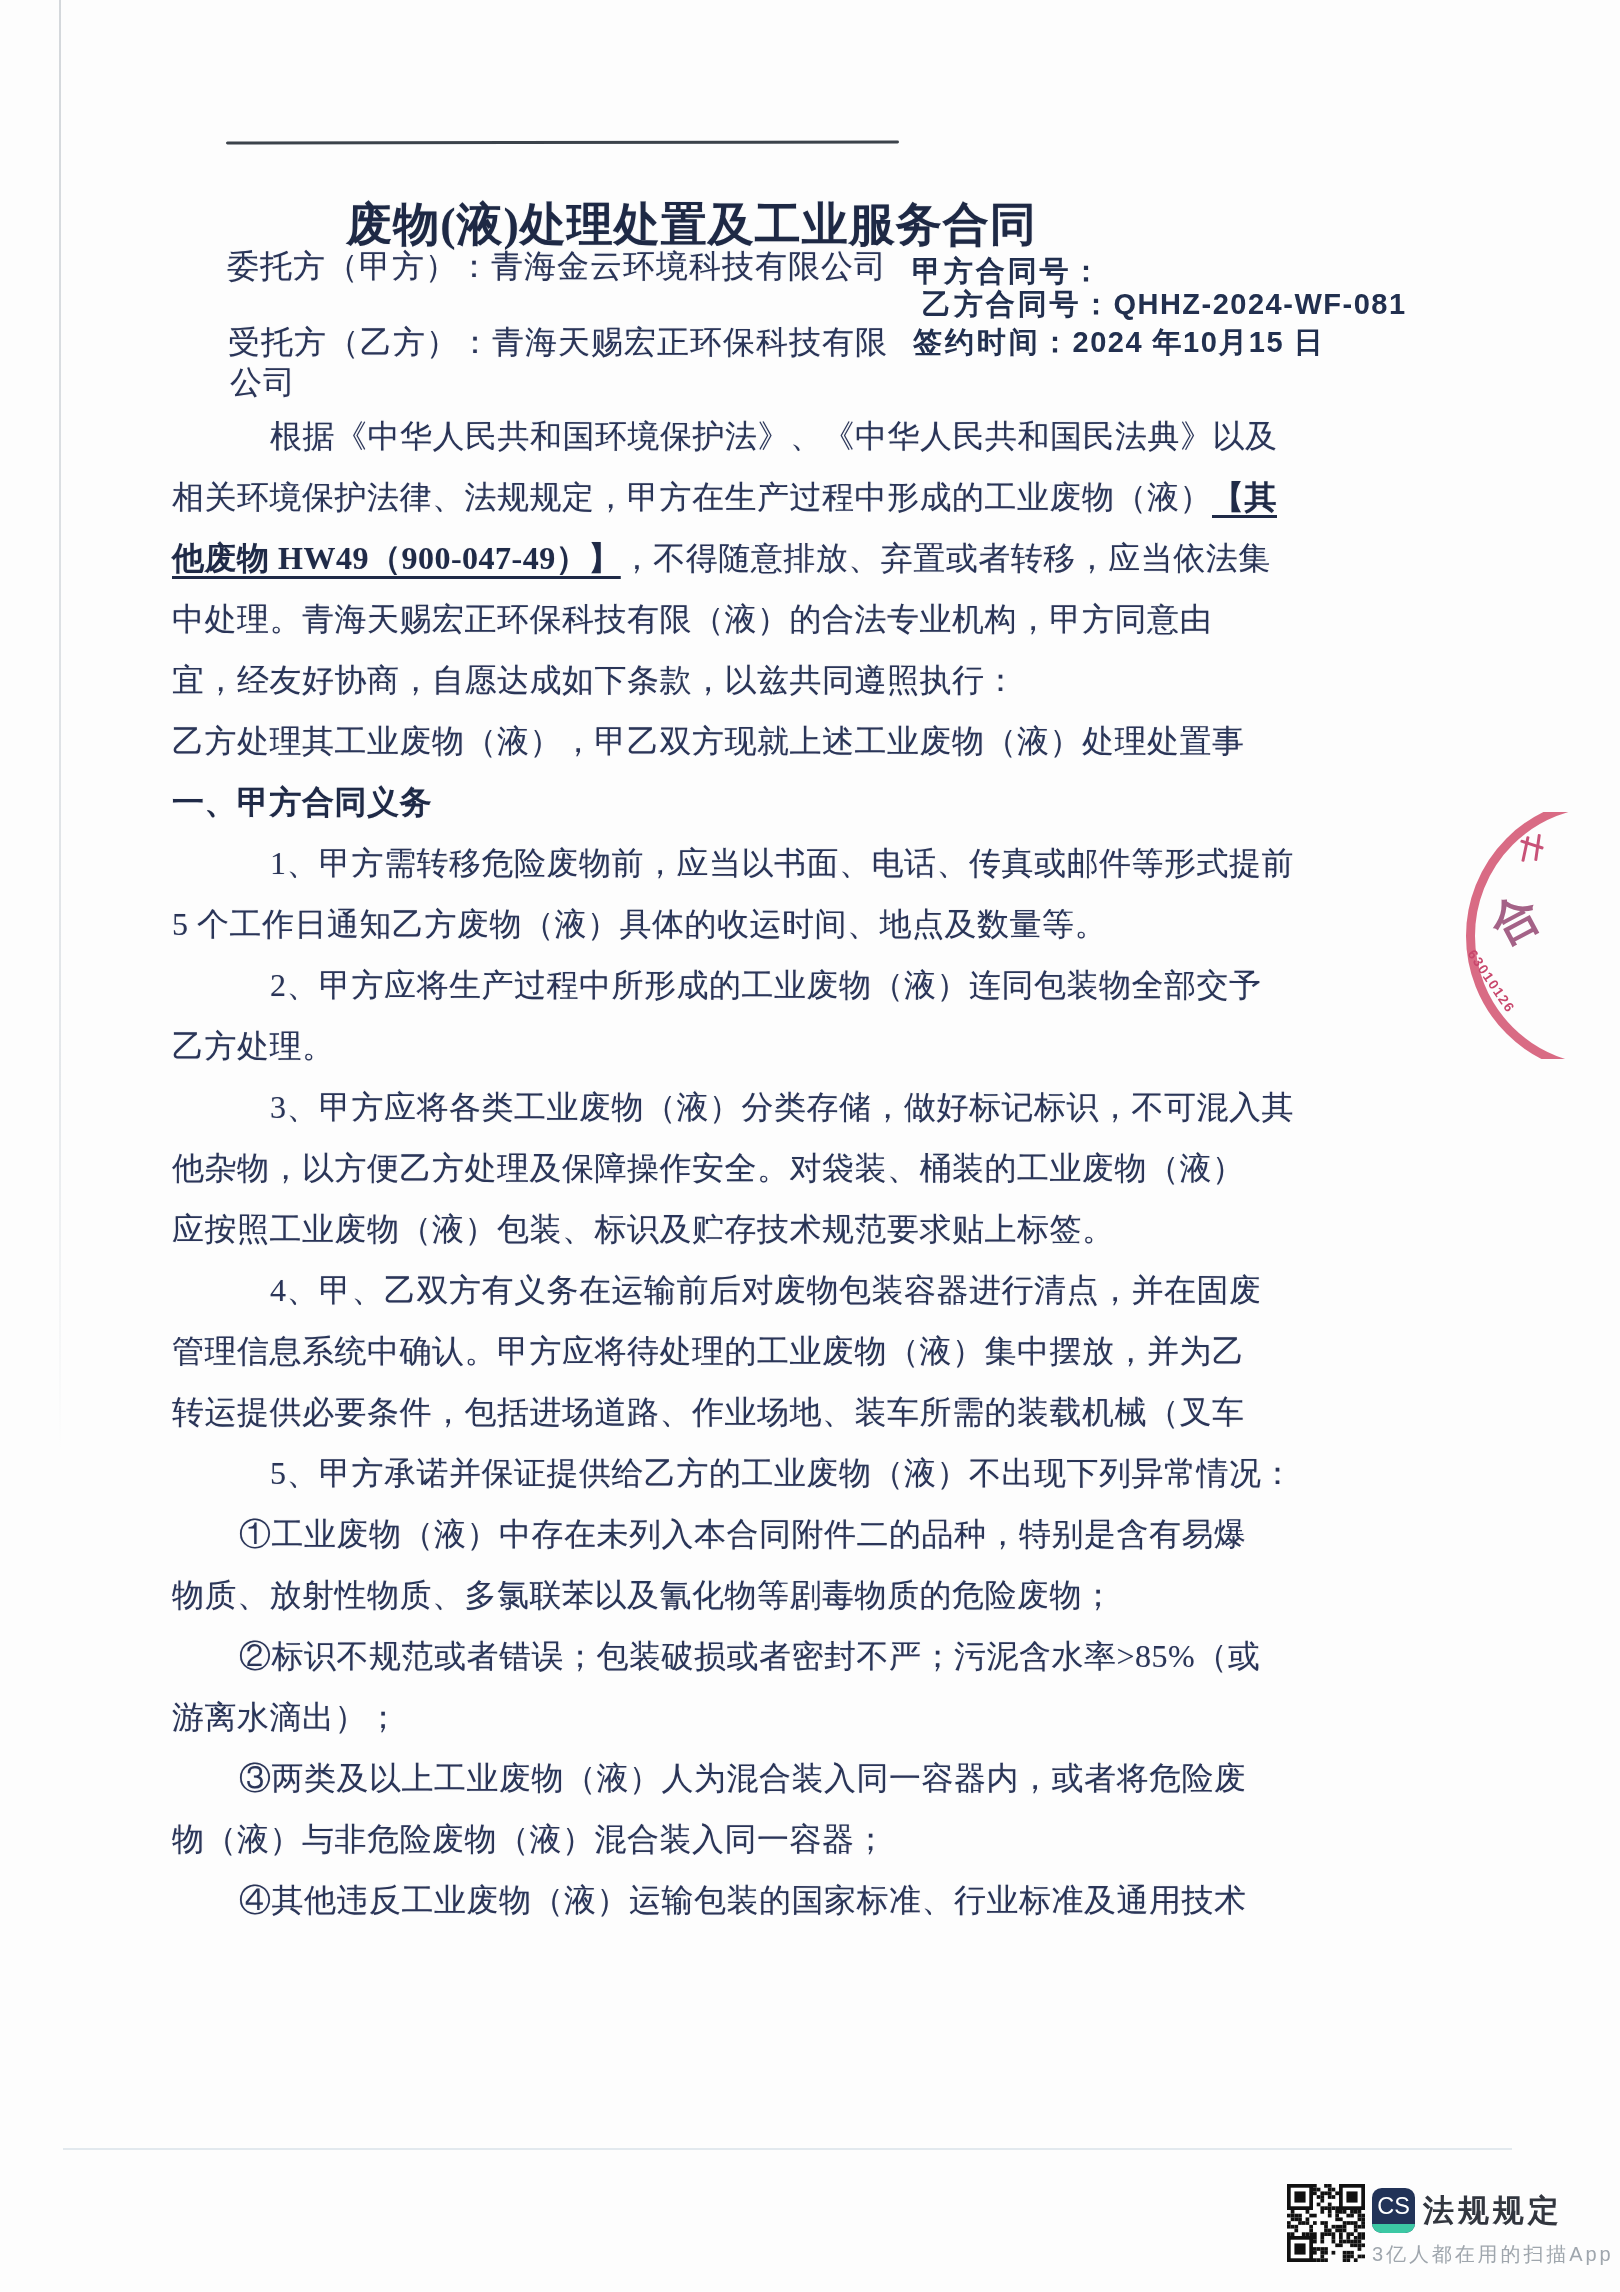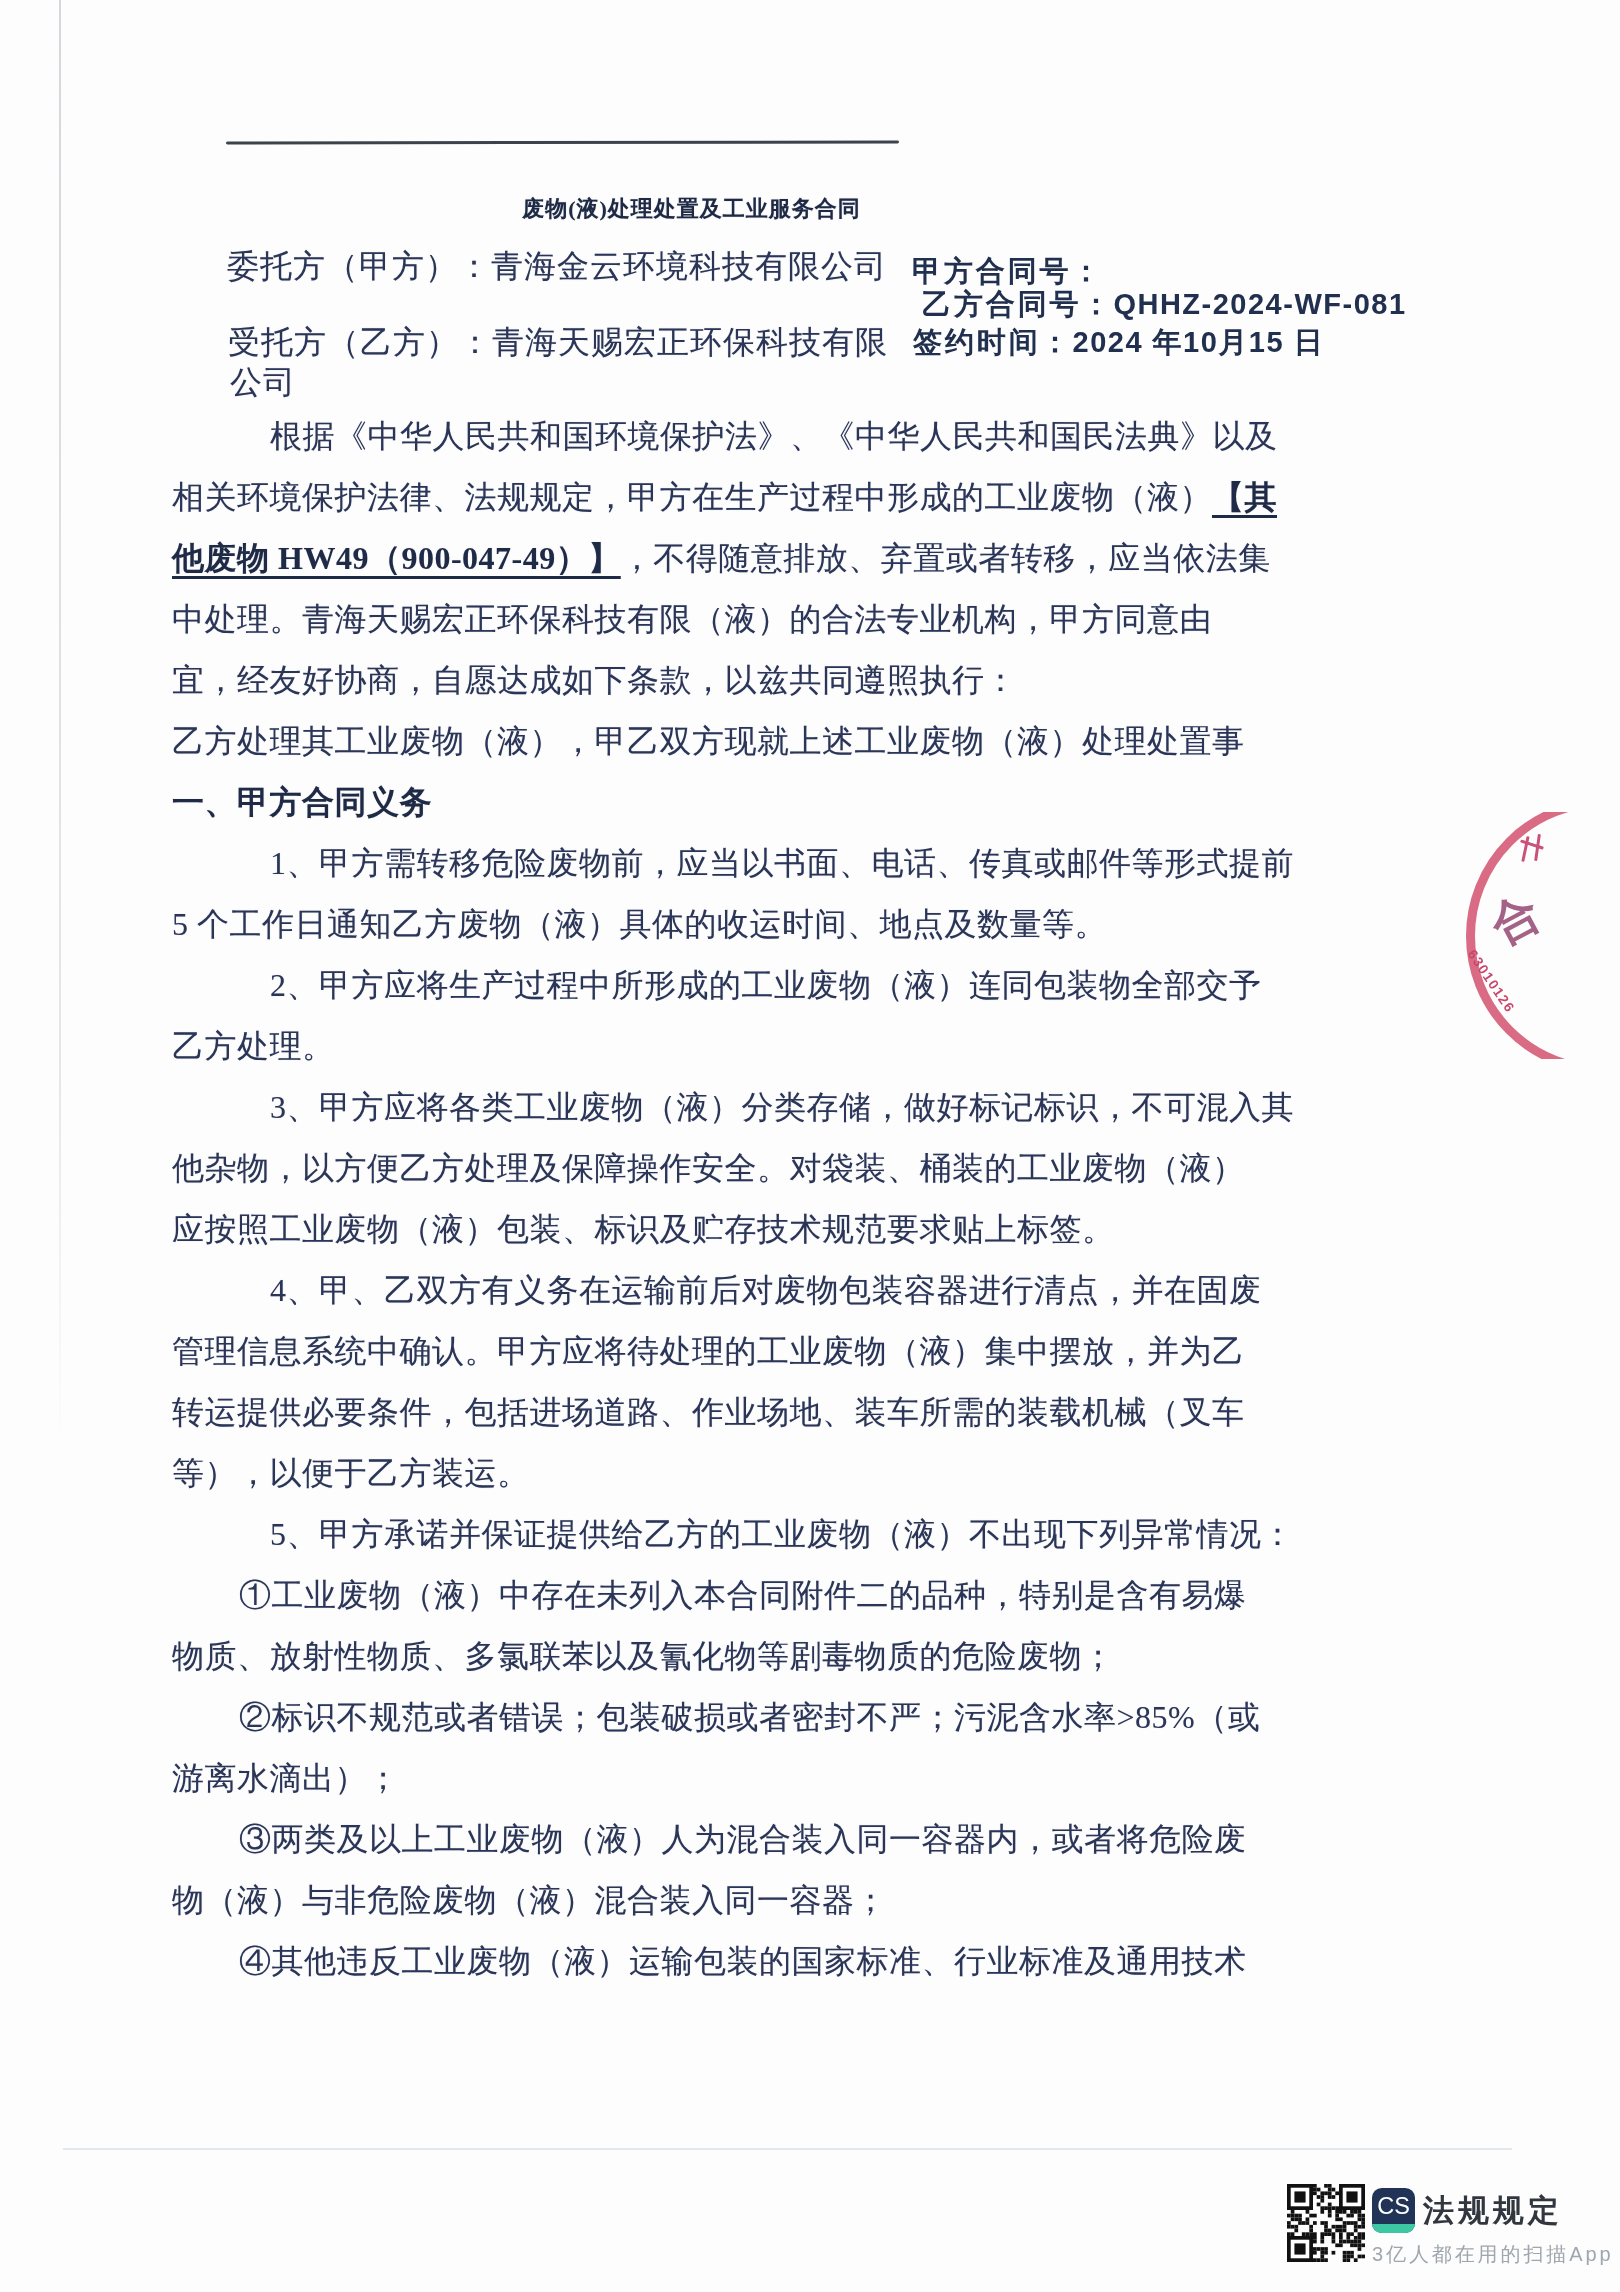--- a/index.html
+++ b/index.html
@@ -20,21 +20,21 @@
     position:absolute;left:63px;top:2148px;width:1449px;height:2px;
     background:#e2e9ee;
   }
   .top-rule{
     position:absolute;left:226px;top:141px;width:673px;height:2.9px;
     background:#3c434b;border-radius:2px;transform:rotate(-0.08deg);
   }
   
   .doc-title{
     position:absolute;left:172px;top:194px;width:1039px;
-    text-align:center;font-size:22px;font-weight:bold;
+    text-align:center;font-size:46px;font-weight:bold;
     color:#1e2945;letter-spacing:1px;
     text-shadow:0 0 1px rgba(30,41,69,.35);
   }
   .hl{
     position:absolute;font-size:32px;color:#2a3558;letter-spacing:1px;
     white-space:nowrap;text-shadow:0 0 1px rgba(42,53,88,.3);
   }
   .hr-line{
     position:absolute;white-space:nowrap;
     font-family:"Liberation Sans","DejaVu Sans",sans-serif;
@@ -138,21 +138,20 @@
     <div class="bl ind1"><span>1、甲方需转移危险废物前，应当以书面、电话、传真或邮件等形式提前</span></div>
     <div class="bl ind0"><span>5 个工作日通知乙方废物（液）具体的收运时间、地点及数量等。</span></div>
     <div class="bl ind1"><span>2、甲方应将生产过程中所形成的工业废物（液）连同包装物全部交予</span></div>
     <div class="bl ind0"><span>乙方处理。</span></div>
     <div class="bl ind1"><span>3、甲方应将各类工业废物（液）分类存储，做好标记标识，不可混入其</span></div>
     <div class="bl ind0"><span>他杂物，以方便乙方处理及保障操作安全。对袋装、桶装的工业废物（液）</span></div>
     <div class="bl ind0"><span>应按照工业废物（液）包装、标识及贮存技术规范要求贴上标签。</span></div>
     <div class="bl ind1"><span>4、甲、乙双方有义务在运输前后对废物包装容器进行清点，并在固废</span></div>
     <div class="bl ind0"><span>管理信息系统中确认。甲方应将待处理的工业废物（液）集中摆放，并为乙</span></div>
     <div class="bl ind0"><span>转运提供必要条件，包括进场道路、作业场地、装车所需的装载机械（叉车</span></div>
-    <div class="bl ind0"><span>等），以便于乙方装运。</span></div>
     <div class="bl ind1"><span>5、甲方承诺并保证提供给乙方的工业废物（液）不出现下列异常情况：</span></div>
     <div class="bl ind2"><span>①工业废物（液）中存在未列入本合同附件二的品种，特别是含有易爆</span></div>
     <div class="bl ind0"><span>物质、放射性物质、多氯联苯以及氰化物等剧毒物质的危险废物；</span></div>
     <div class="bl ind2"><span>②标识不规范或者错误；包装破损或者密封不严；污泥含水率&gt;85%（或</span></div>
     <div class="bl ind0"><span>游离水滴出）；</span></div>
     <div class="bl ind2"><span>③两类及以上工业废物（液）人为混合装入同一容器内，或者将危险废</span></div>
     <div class="bl ind0"><span>物（液）与非危险废物（液）混合装入同一容器；</span></div>
     <div class="bl ind2"><span>④其他违反工业废物（液）运输包装的国家标准、行业标准及通用技术</span></div>
   </div>
 

